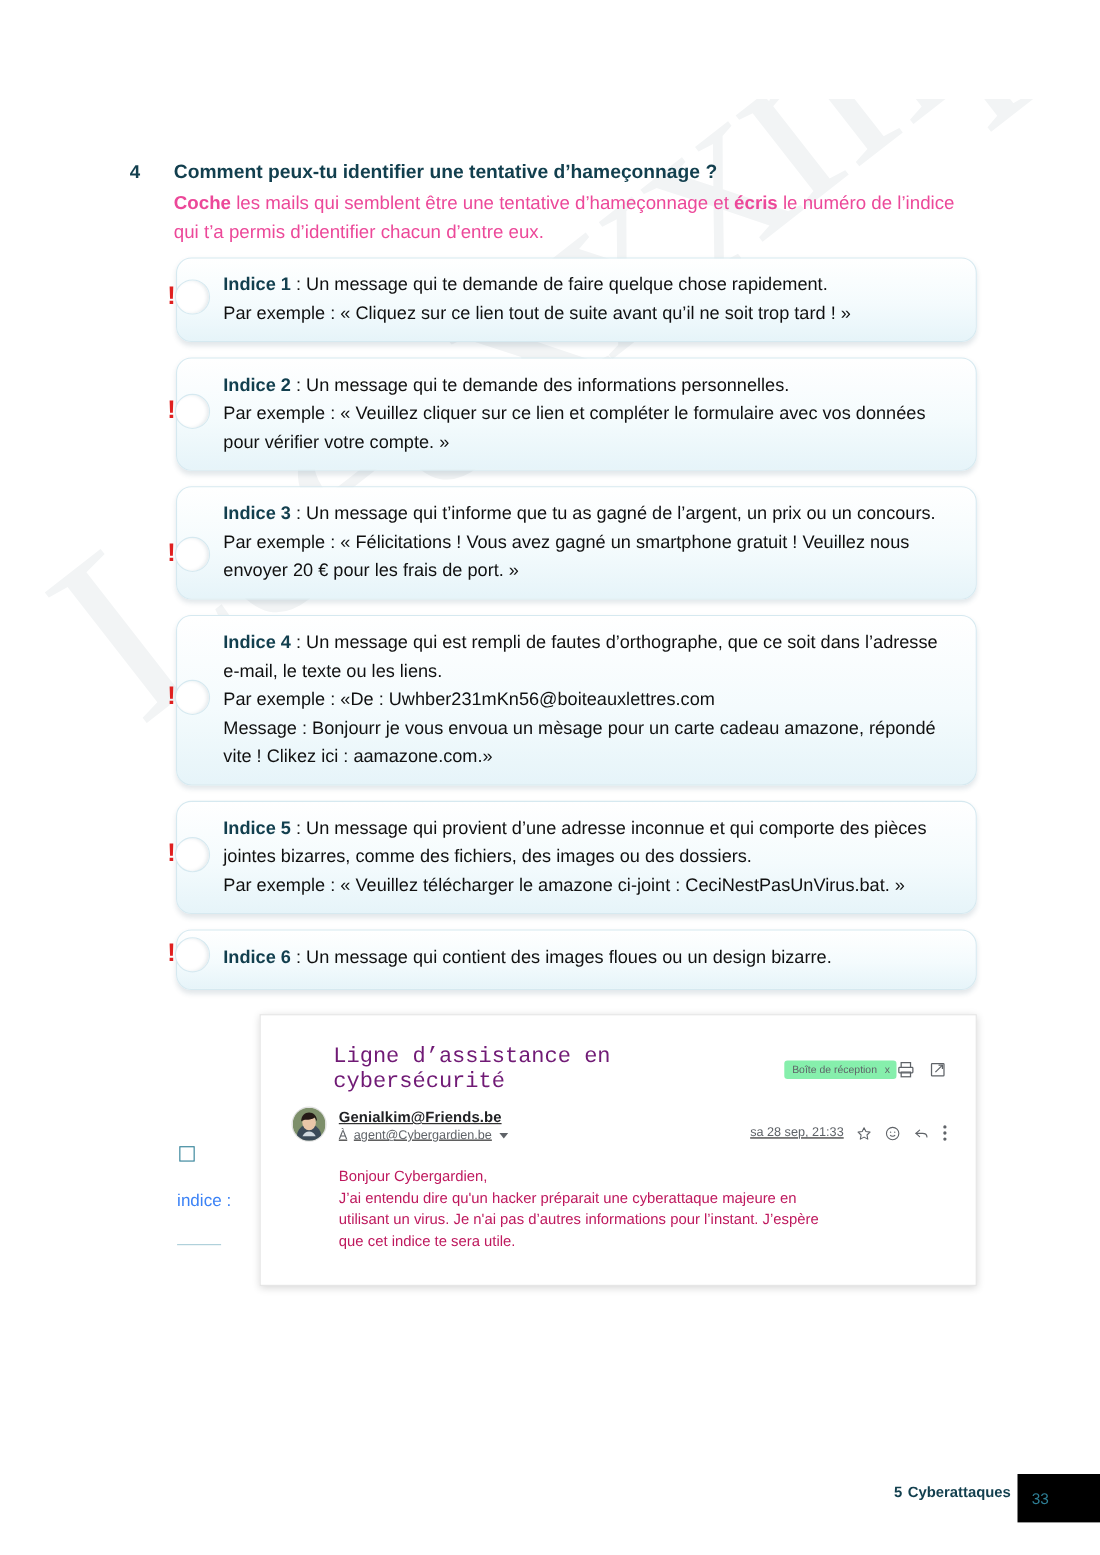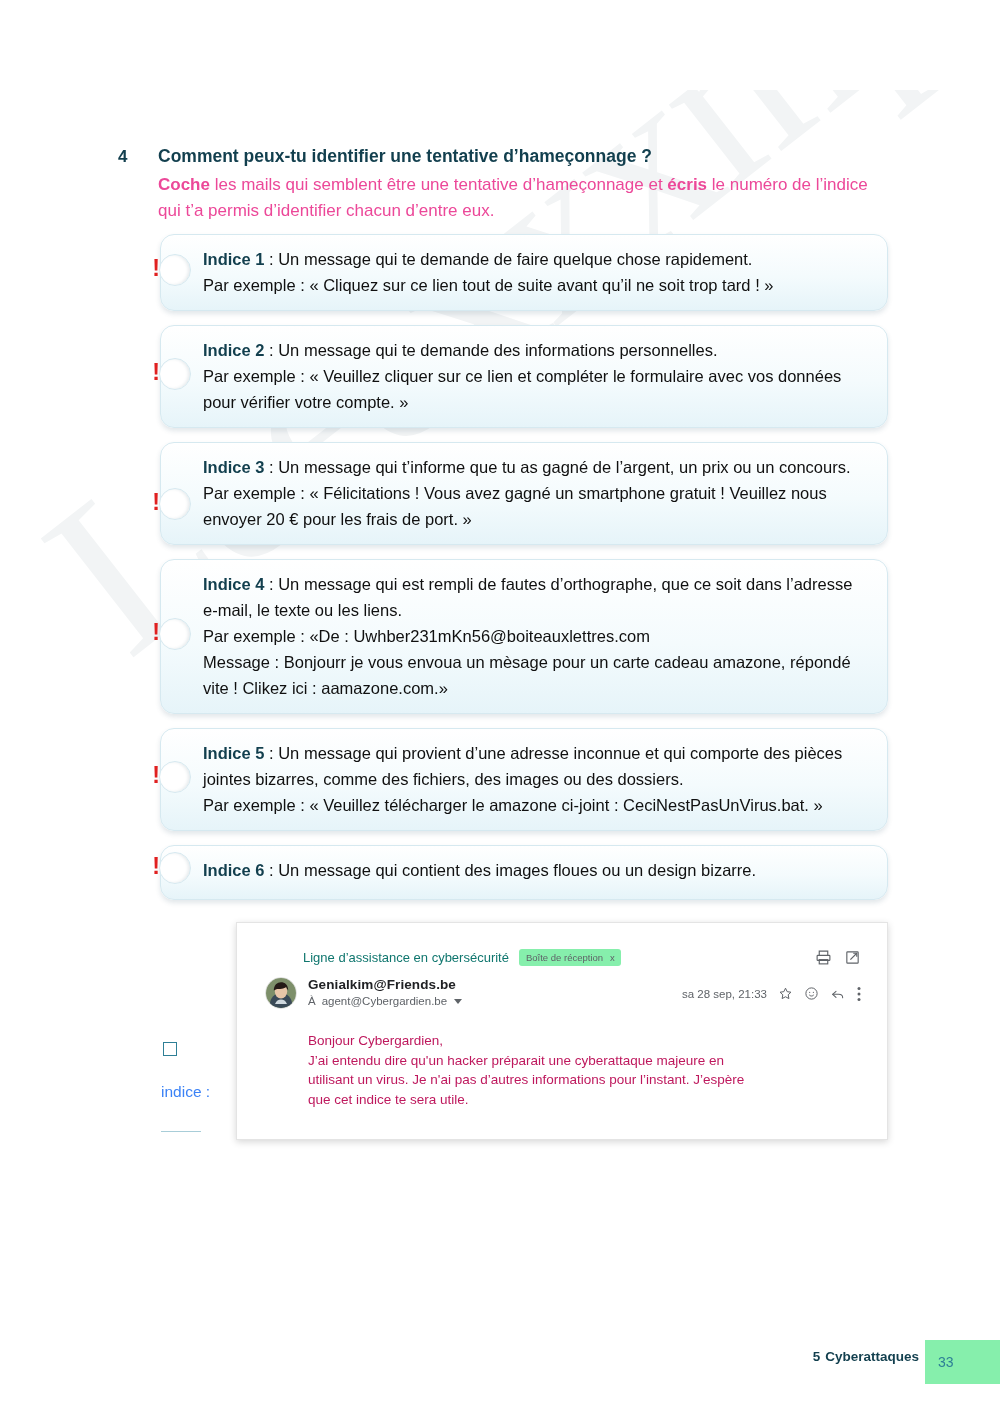--- a/index.html
+++ b/index.html
@@ -153,23 +153,23 @@
     box-shadow: 0 2px 7px rgba(0,0,0,0.16);
     padding: 26px 26px 30px 28px;
     box-sizing: border-box;
   }
   .mail-subject-row {
     display: flex;
     align-items: center;
     margin-left: 38px;
   }
   .mail-subject {
-    font-size: 13px;
-    color: #0f766e;
-    font-family: Liberation Sans, sans-serif;
+    font-size: 20px;
+    color: #701a75;
+    font-family: Liberation Mono, monospace;
   }
   .mail-tag {
     margin-left: 10px;
     background: #86efac;
     color: #5f6368;
     font-size: 9.5px;
     padding: 3px 6px 3px 7px;
     border-radius: 3px;
     display: inline-flex;
     align-items: center;
@@ -179,22 +179,23 @@
   .mail-tag .x { color: #5f6368; font-size: 9.5px; }
   .mail-hdr-icons {
     margin-left: auto;
     display: flex;
     align-items: center;
     gap: 12px;
     color: #5f6368;
   }
   .mail-sender-row {
     display: flex;
-    align-items: center;
+    align-items: flex-end;
     margin-top: 9px;
+    text-decoration: underline;
   }
   .avatar {
     width: 32px;
     height: 32px;
     border-radius: 50%;
     flex: 0 0 32px;
     overflow: hidden;
     margin-top: 2px;
     border: 1px solid #e0e0e0;
     box-sizing: border-box;
@@ -285,21 +286,21 @@
     color: #123f4e;
     white-space: nowrap;
   }
   .footer-chapter .num { margin-right: 5px; }
   .page-badge {
     position: absolute;
     left: 925px;
     top: 0;
     width: 75px;
     height: 44px;
-    background: #86efac;
+    background: #000000;
     color: #2e7f96;
     font-size: 14px;
     display: flex;
     align-items: center;
     padding-left: 13px;
     box-sizing: border-box;
   }
 
   svg { display: block; }
 </style>

